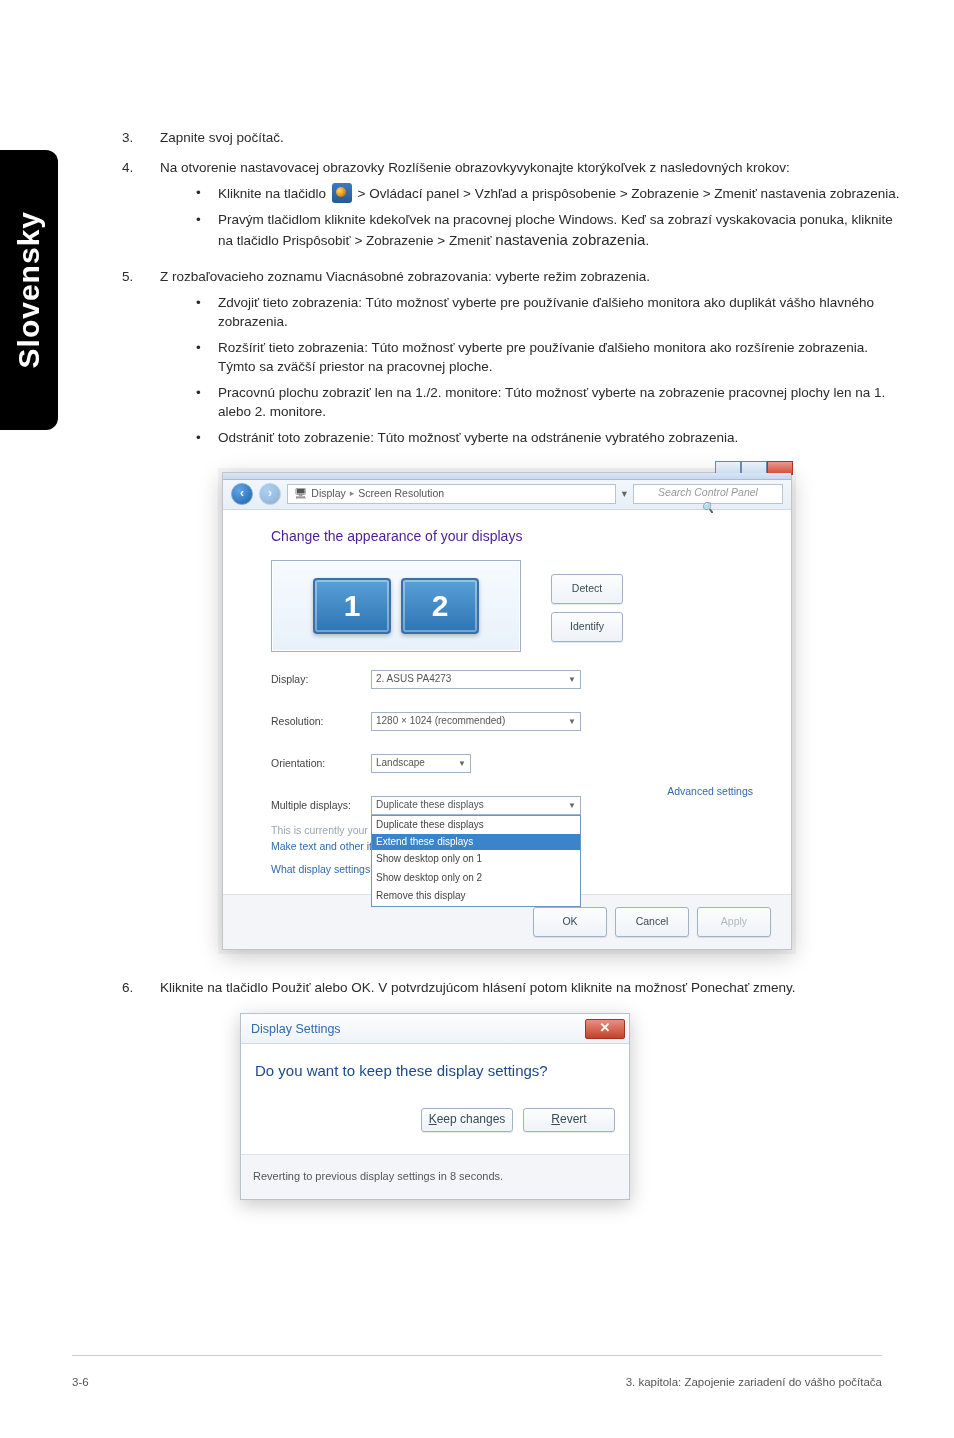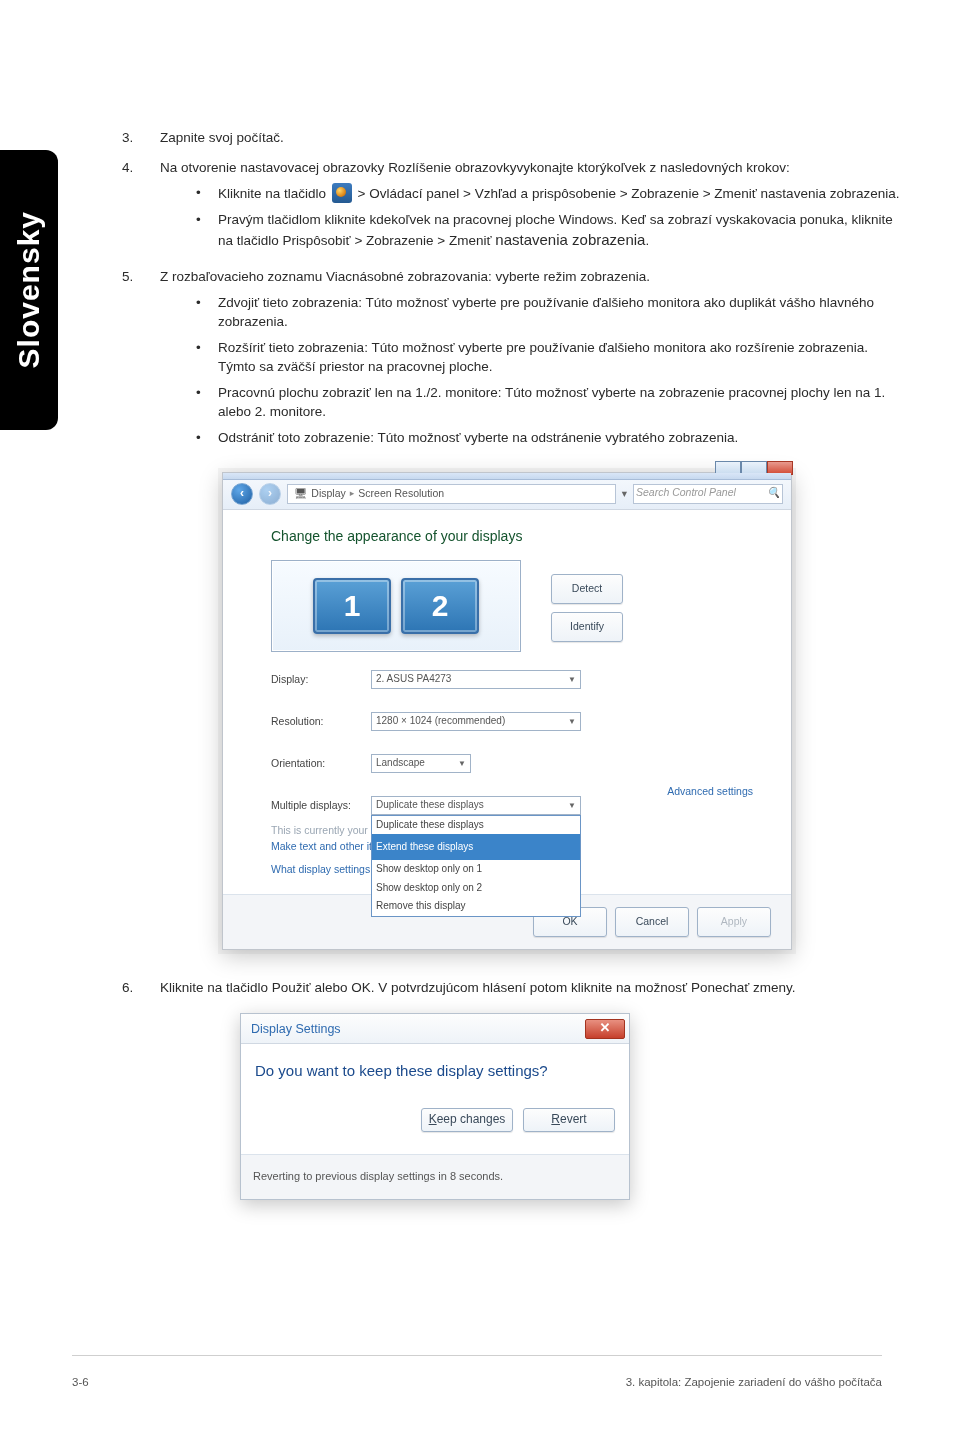--- a/index.html
+++ b/index.html
@@ -126,27 +126,28 @@
     align-items: center;
     gap: 4px;
     color: #555;
   }
   .addrbar .arrow { color:#888; font-size:9px; }
   .searchbar {
     width: 150px;
     height: 20px;
     border: 1px solid #b7c4d6;
     background: #fff;
-    padding: 0 2px;
-    display:flex;
+    padding: 0 18px;
+    display:flex;align-items:center;
     color:#999;font-style:italic;
     justify-content:space-between;
+    flex-direction:column;
   }
   .shot1-body { padding: 16px 28px 22px 48px; font-size: 11px; color:#2f5a8f; }
-  .shot1-heading { font-size: 14px; color:#14532d; margin-bottom:14px; }
+  .shot1-heading { font-size: 14px; color:#4c1d95; margin-bottom:14px; }
   .preview-row { display:flex; align-items:flex-start; gap:30px; margin-bottom:18px;}
   .preview-box {
     width:250px; height:92px;
     border:1px solid #9cb0c8;
     background:linear-gradient(#f7fbff,#e8f1fa);
     display:flex;align-items:center;justify-content:center;gap:10px;
     box-shadow: inset 0 0 0 1px #fff;
   }
   .mon {
     width:78px;height:56px;
@@ -341,21 +342,21 @@
             <span class="chev">▼</span>
           </div>
         <div>Multiple displays:</div>
         <div style="position:relative">
           <div class="combo">
               <span>Duplicate these displays</span>
               <span class="chev">▼</span>
             </div>
           <div style="position:absolute;left:0;top:19px;width:100%;border:1px solid #6a95c6;background:#fff;font-size:10px;z-index:2">
             <div style="padding:2px 4px">Duplicate these displays</div>
-            <div class="combo hl" style="border:none;height:26px">Extend these displays</div>
+            <div class="combo hl" style="border:none;height:16px">Extend these displays</div>
             <div style="padding:2px 4px">Show desktop only on 1</div>
             <div style="padding:2px 4px">Show desktop only on 2</div>
             <div style="padding:2px 4px">Remove this display</div>
           </div>
         </div>
       </div>
       <div style="height:78px"></div>
       <div class="notelink dim" style="margin-top:-70px">This is currently your main display.</div>
       <div class="adv-link">Advanced settings</div>
       <div class="notelink">Make text and other items larger or smaller</div>

